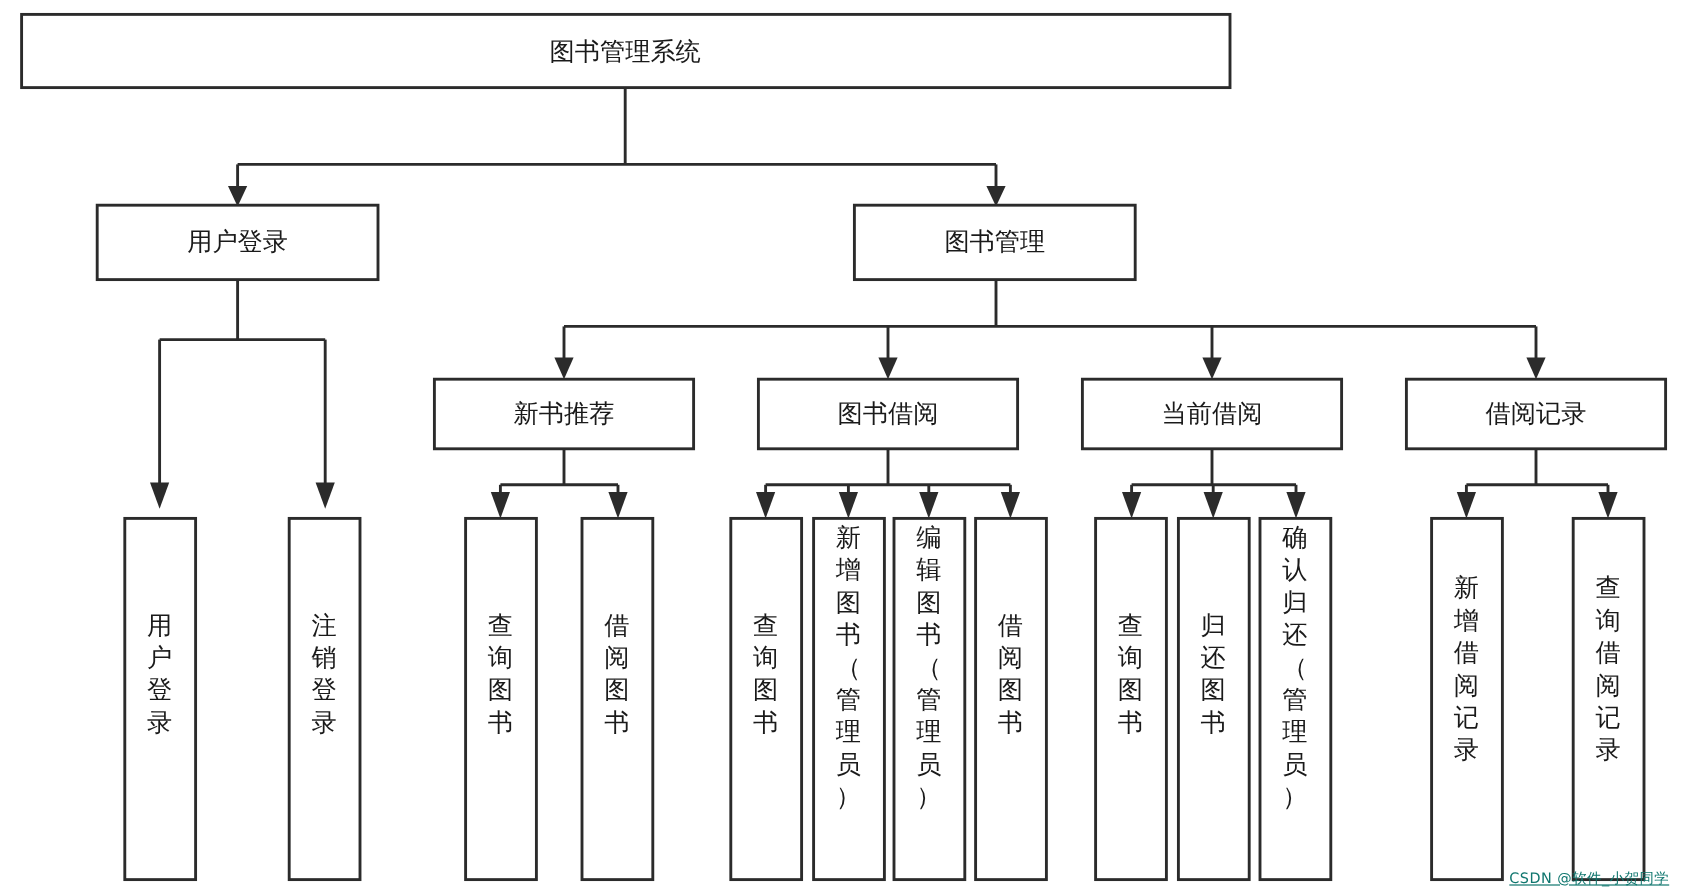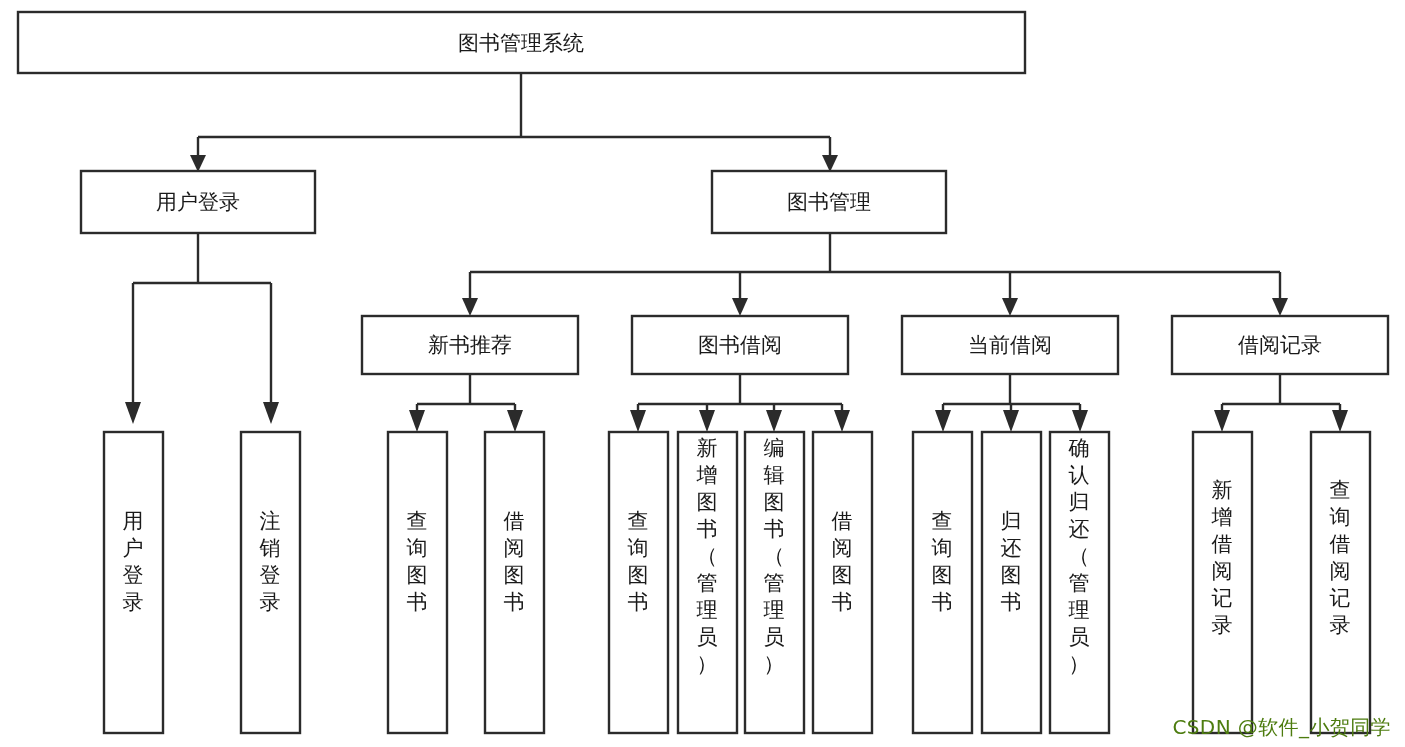--- a/index.html
+++ b/index.html
@@ -54,26 +54,27 @@
     fill: #1a1a1a;
     font-family: "DejaVu Sans", "Liberation Sans", sans-serif;
     font-size: 21px;
     text-anchor: middle;
   }
   .watermark {
     position: absolute;
     right: 14px;
     bottom: 6px;
     font-family: "DejaVu Sans", "Liberation Sans", sans-serif;
-    font-size: 20px;
-    color: #4d7c0f;
+    font-size: 12px;
+    color: #0f766e;
     letter-spacing: 0.4px;
     white-space: nowrap;
     user-select: none;
     pointer-events: none;
+    text-decoration: underline;
   }
 </style>
 </head>
 <body>
 
 <div id="diagram-root">
 
   <svg class="diagram-canvas" viewBox="0 0 1405 747" xmlns="http://www.w3.org/2000/svg">
 
     <g>

